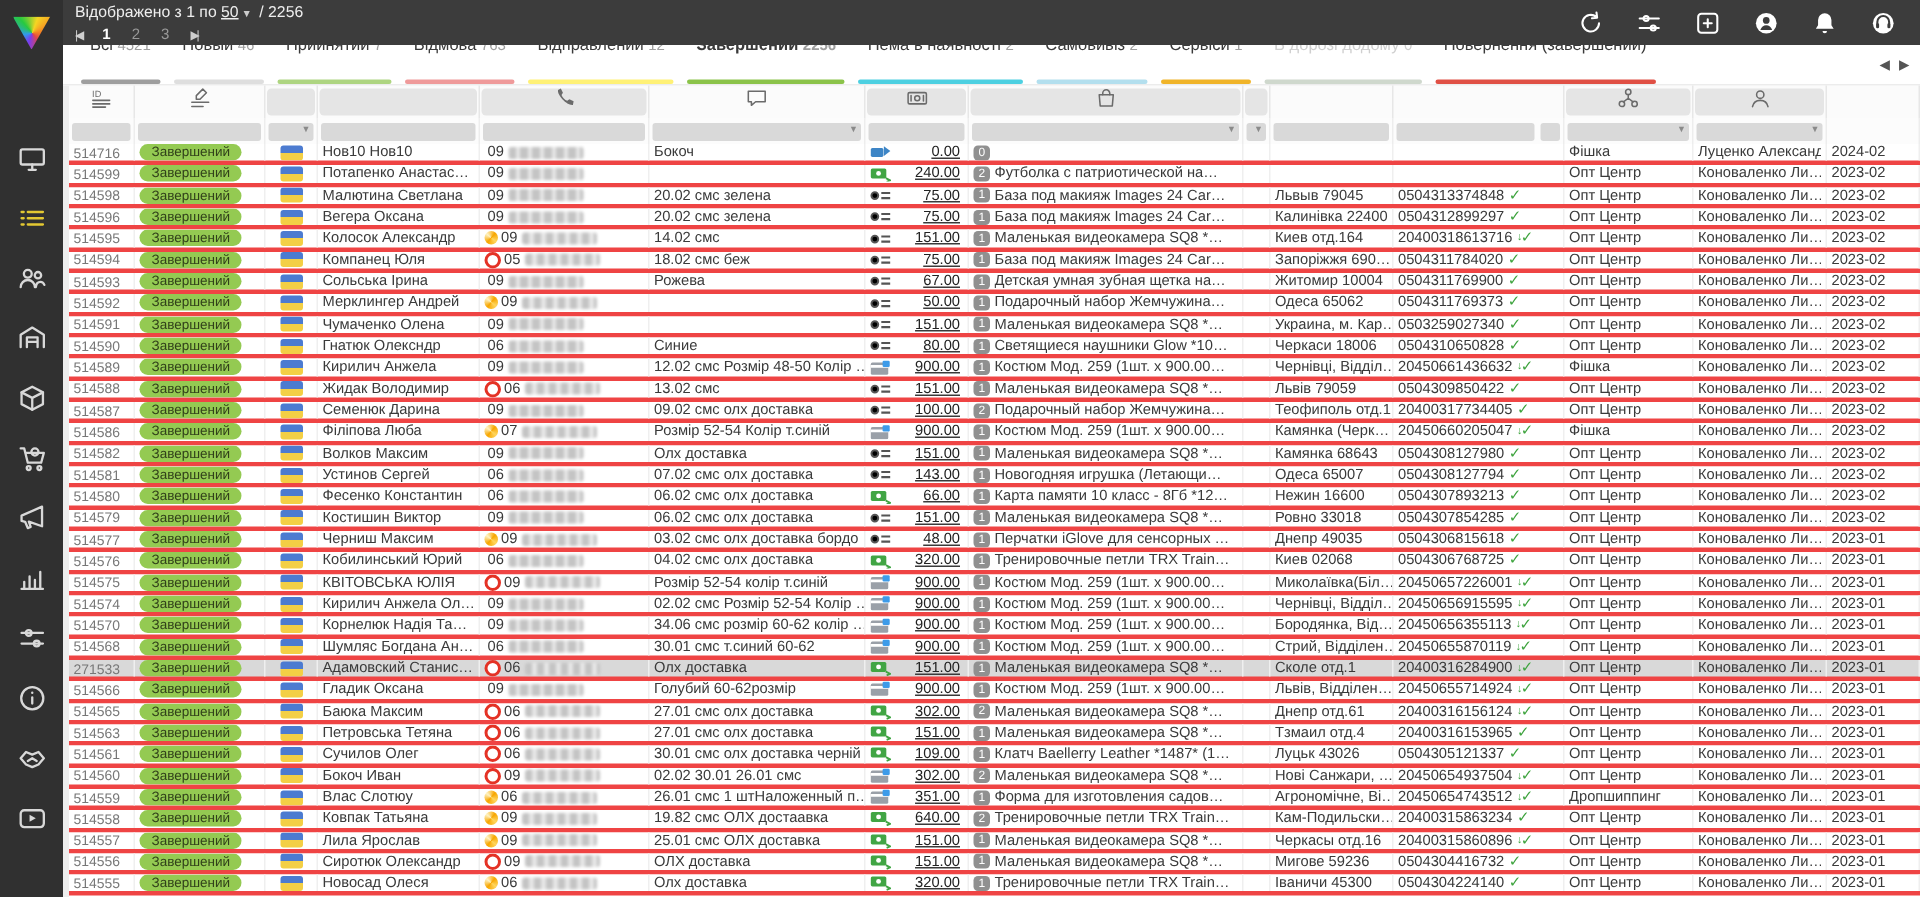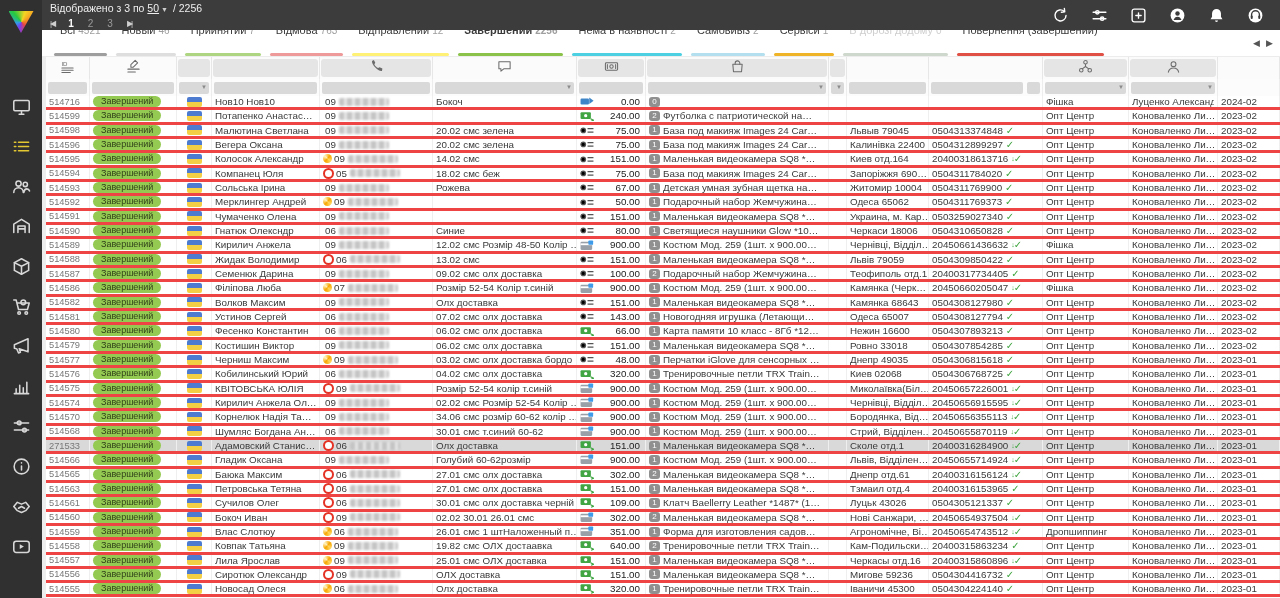--- a/index.html
+++ b/index.html
@@ -83,21 +83,21 @@
   .pill{background:#94ca52;color:#31411a;border-radius:8px;padding:0 8px;height:11px;
     line-height:11px;font-size:9px;}
   .flag{width:15px;height:10px;border-radius:2px;
     background:linear-gradient(#4c7bd0 0 50%,#f3cf45 50% 100%);}
   .opic{flex:0 0 auto;margin-right:2px;display:inline-flex;}
   .op-life{width:9px;height:9px;border-radius:50%;
     background:conic-gradient(from 40deg,#f7a600,#ffd65e,#f7a600,#fff3c4,#f7a600);}
   .op-voda{width:7px;height:7px;border-radius:50%;border:2px solid #e43225;background:#fff;box-sizing:content-box;}
   .blur{width:50px;height:8px;border-radius:2px;margin-left:3px;
     background:repeating-linear-gradient(90deg,#c4c4c4 0 5px,#e6e6e6 5px 8px);filter:blur(1.2px);}
-  .pay{justify-content:space-between;padding-right:5px;}
+  .pay{justify-content:space-between;padding-right:5px;text-decoration:underline;}
   .amt{font-size:9.8px;color:#222;}
   .qty{flex:0 0 11px;width:11px;height:10px;border-radius:3px;background:#909090;color:#fff;
     font-size:8px;line-height:10px;text-align:center;margin-right:3px;}
   .chk{color:#3da33d;font-size:10px;margin-left:3px;font-weight:bold;}
   .chk .a2{font-size:7px;vertical-align:1px;margin-right:-1px;}
   .lockic{margin-left:auto;flex:0 0 auto;display:inline-flex;}
   .ell{overflow:hidden;text-overflow:clip;white-space:nowrap;}
 </style>
 </head>
 <body>
@@ -180,21 +180,21 @@
             <rect x="1.5" y="3.5" width="13" height="9.5" rx="2"></rect>
             <path d="M6.5 6l3.5 2-3.5 2z" fill="currentColor" stroke="none"></path>
           </svg></span>
       </div>
     </nav>
   <div class="main">
     <div class="gutter"></div>
     <div class="topbar">
       <div class="tb-left">
         <div class="shown-line">
-          <span>Відображено з 3 по</span>
+          <span>Відображено з 1 по</span>
           <span class="pp">50</span><span class="caret">▼</span>
           <span>/ 2256</span>
         </div>
         <div class="pager" id="pager">
             <span class="nav">|◀</span>
             <span class="pg cur">1</span>
             <span class="pg">2</span>
             <span class="pg">3</span>
             <span class="nav">▶|</span>
           </div>

